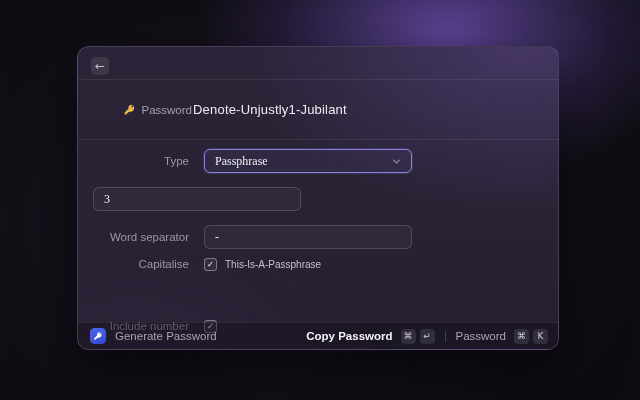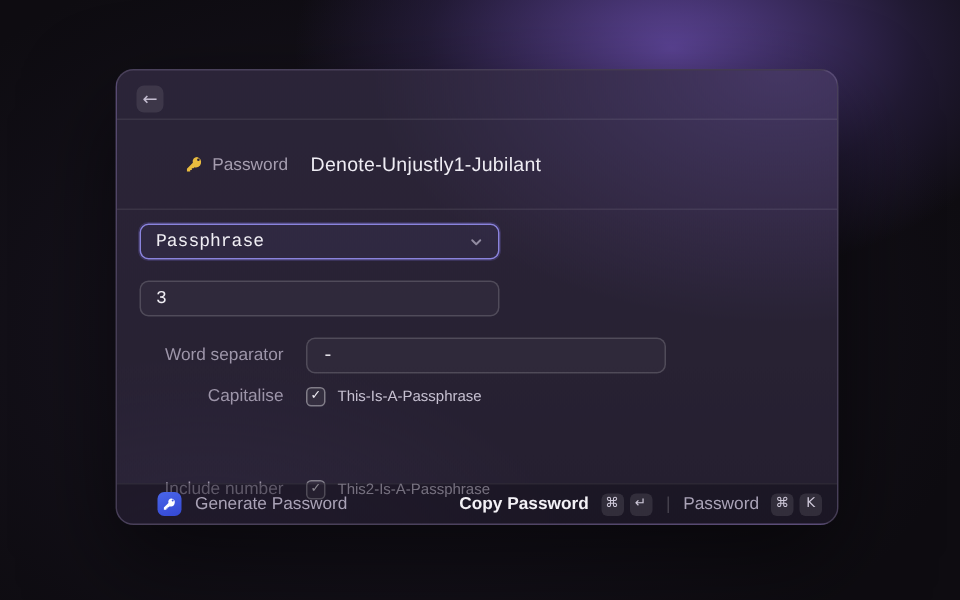--- a/index.html
+++ b/index.html
@@ -25,29 +25,29 @@
   .back-btn{
     position:absolute;left:13px;top:10px;width:18px;height:18px;
     display:flex;align-items:center;justify-content:center;
     background:rgba(255,255,255,0.09);border:none;border-radius:5px;
     color:#c4bdd0;font-size:12px;line-height:1;cursor:pointer;padding:0;
     font-family:"DejaVu Sans", sans-serif;
   }
   .header{height:59px;display:flex;align-items:center;border-bottom:1px solid rgba(255,255,255,0.08);}
   .label-col{width:114px;display:flex;justify-content:flex-end;align-items:center;gap:6px;flex:none;}
   .hdr-label{font-size:11.5px;color:#a59daf;}
-  .hdr-value{margin-left:15px;font-size:13px;color:#eeecf3;letter-spacing:0.2px;}
+  .hdr-value{margin-left:1px;font-size:13px;color:#eeecf3;letter-spacing:0.2px;}
   .form{padding-top:9px;}
   .row{display:flex;align-items:center;margin-bottom:14px;}
   .row-label{width:111px;text-align:right;font-size:11.5px;color:#9d95a9;flex:none;}
   .field{
-    margin-left:15px;width:240px;height:24px;box-sizing:border-box;border-radius:6px;
+    margin-left:15px;width:208px;height:24px;box-sizing:border-box;border-radius:6px;
     background:rgba(255,255,255,0.035);border:1px solid rgba(255,255,255,0.16);
     color:#f0eef4;font-size:12px;display:flex;align-items:center;padding:0 10px;
-    font-family:Liberation Mono, monospace;
+    font-family:Liberation Serif, serif;
   }
   input.field{outline:none;}
   .dropdown{
     justify-content:space-between;cursor:pointer;
     border:1px solid #8a83dd;background:rgba(128,118,216,0.08);
     box-shadow:0 0 0 1px rgba(110,100,200,0.25);
   }
   .chevron{width:9px;height:9px;flex:none;opacity:0.75;}
   .chk-row{display:flex;align-items:center;margin-bottom:4px;min-height:14px;margin-top:48px;}
   .chk-row.first{margin-top:-6px;}
@@ -57,21 +57,21 @@
     display:flex;align-items:center;justify-content:center;
     color:#efedf4;font-size:8.5px;line-height:1;cursor:pointer;
     font-family:"DejaVu Sans", sans-serif;
   }
   .chk-label{margin-left:8px;font-size:10px;color:#c6c0d1;}
   .footer{
     position:absolute;left:0;right:0;bottom:0;height:26px;
     display:flex;align-items:center;justify-content:space-between;padding:0 10px;
     background:rgba(17,13,24,0.45);border-top:1px solid rgba(255,255,255,0.07);
   }
-  .f-left{display:flex;align-items:center;gap:9px;margin-left:17px;}
+  .f-left{display:flex;align-items:center;gap:9px;margin-left:2px;}
   .app-icon{
     width:16px;height:16px;border-radius:4.5px;flex:none;
     background:linear-gradient(160deg,#4a66ea,#3448d2);
     display:flex;align-items:center;justify-content:center;
   }
   .f-app-label{font-size:11.5px;color:#a9a2b6;}
   .f-right{display:flex;align-items:center;gap:4px;}
   .f-action{display:flex;align-items:center;gap:4px;cursor:pointer;}
   .f-primary-label{font-size:11.5px;font-weight:700;color:#f3f1f6;margin-right:4px;text-align:center;}
   .f-actions-label{font-size:11.5px;color:#aaa3b7;margin-right:4px;}
@@ -102,20 +102,21 @@
         <path fill="#e9bc3f" d="M15.5 3a5.5 5.5 0 0 0-5.2 7.2L3 17.5V21h4v-2h2v-2h2l1.3-1.3A5.5 5.5 0 1 0 15.5 3zm1.6 5a1.6 1.6 0 1 1 0-3.2 1.6 1.6 0 0 1 0 3.2z"></path>
       </svg>
       <span class="hdr-label">Password</span>
     </div>
     <span class="hdr-value">Denote-Unjustly1-Jubilant</span>
   </div>
 
   <div class="form">
 
     <div class="row">
+      <span class="row-label">Type</span>
       <div class="field dropdown">
         <span>Passphrase</span>
         <svg class="chevron" viewBox="0 0 10 10">
           <path d="M2 3.5 L5 6.5 L8 3.5" stroke="#b4aec2" stroke-width="1.4" fill="none" stroke-linecap="round" stroke-linejoin="round"></path>
         </svg>
       </div>
     </div>
 
     <div class="row">
       <input class="field" value="3" style="">
@@ -132,21 +133,20 @@
         <span>✓</span>
       </span>
       <span class="chk-label">This-Is-A-Passphrase</span>
     </div>
 
     <div class="chk-row">
       <span class="row-label">Include number</span>
       <span class="checkbox">
         <span>✓</span>
       </span>
-      <span class="chk-label">This2-Is-A-Passphrase</span>
     </div>
 
   </div>
 
   <div class="footer">
     <div class="f-left">
       <span class="app-icon">
         <svg class="key-white" viewBox="0 0 24 24">
           <path fill="#ffffff" d="M15.5 3a5.5 5.5 0 0 0-5.2 7.2L3 17.5V21h4v-2h2v-2h2l1.3-1.3A5.5 5.5 0 1 0 15.5 3zm1.6 5a1.6 1.6 0 1 1 0-3.2 1.6 1.6 0 0 1 0 3.2z"></path>
         </svg>

